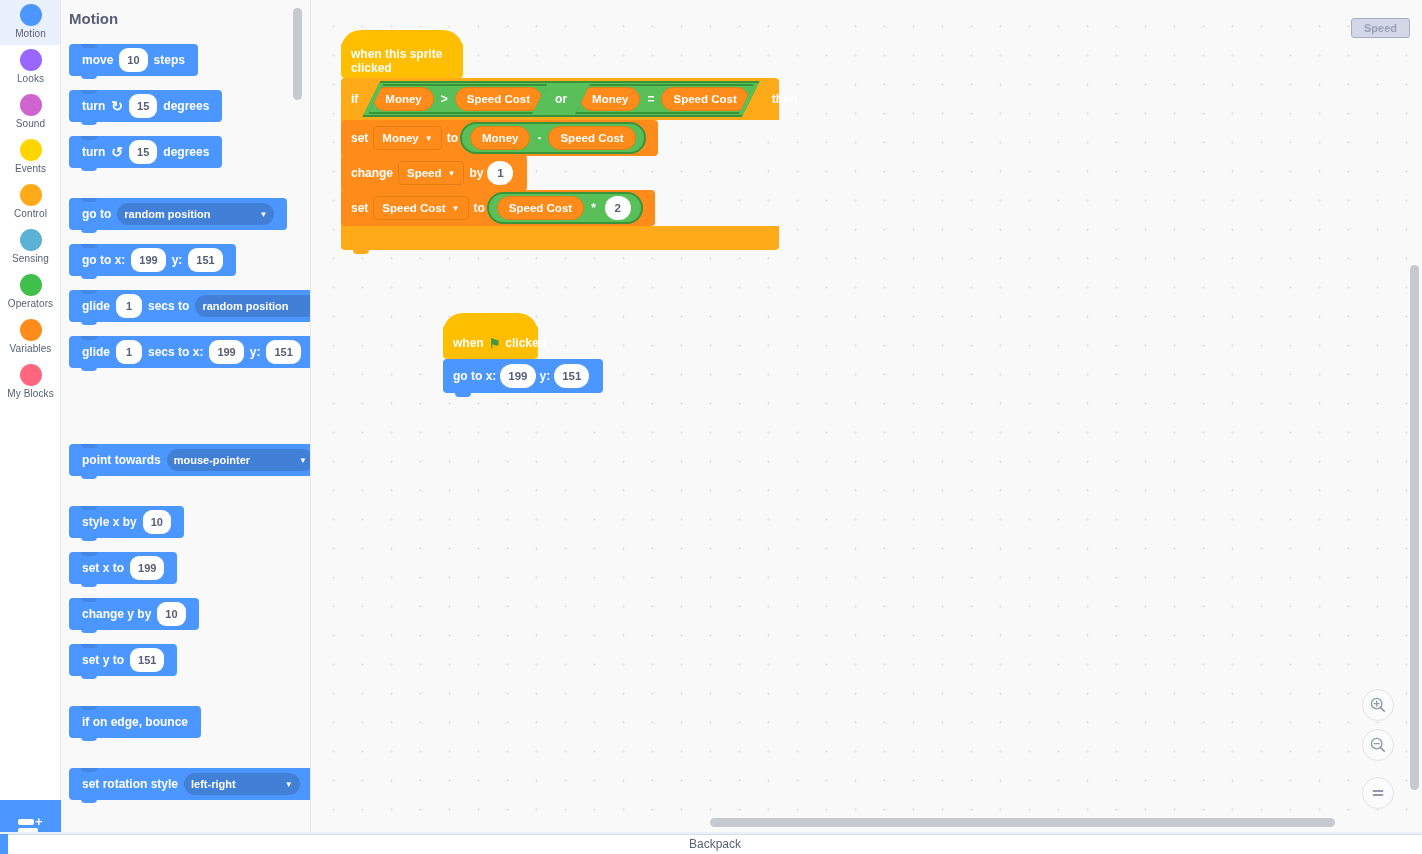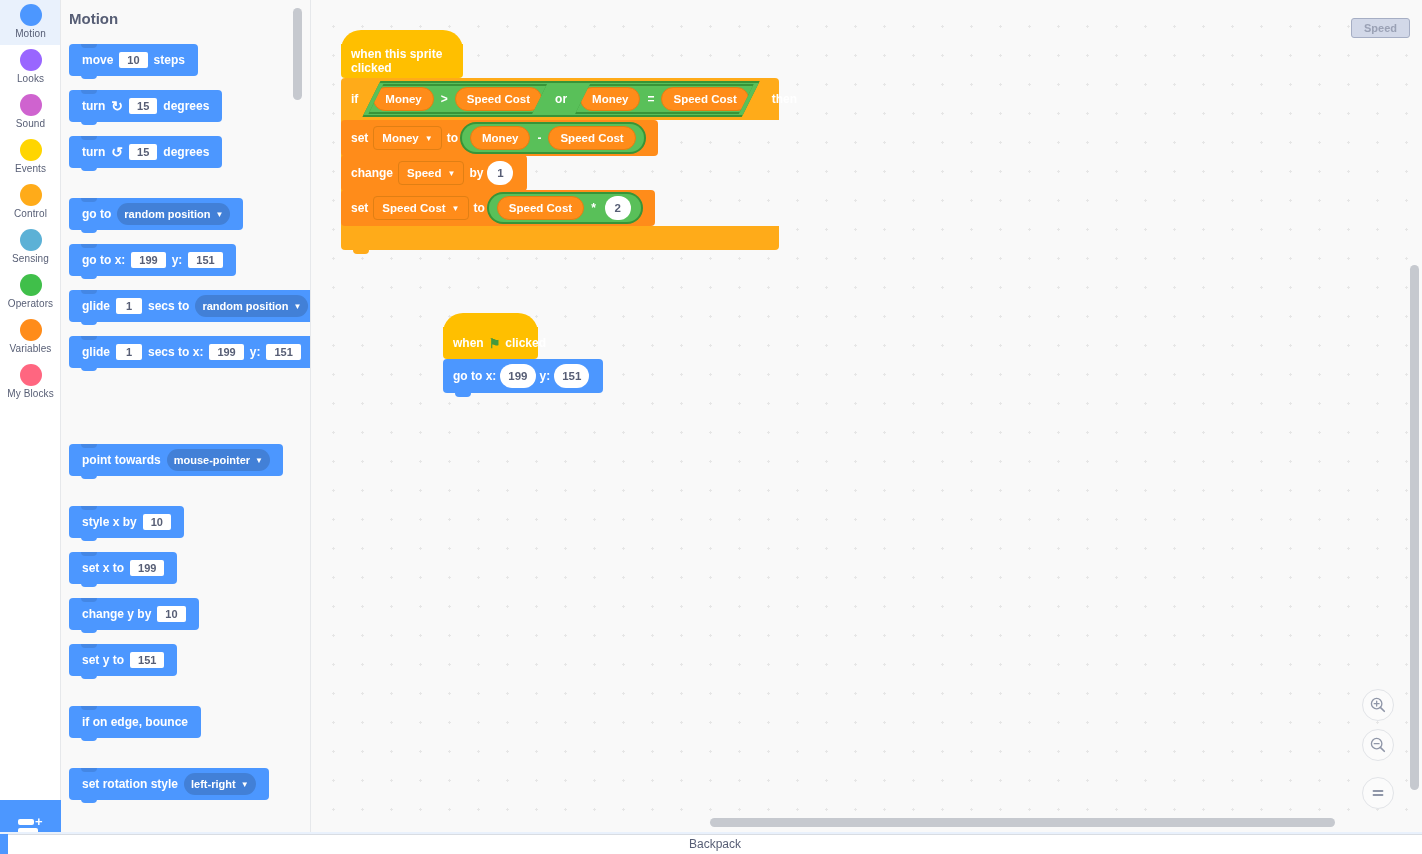--- a/index.html
+++ b/index.html
@@ -75,30 +75,30 @@
     background: inherit;
   }
   .blk.stack::before {
     content: ""; position: absolute; left: 12px; top: 0px;
     width: 16px; height: 4px; border-radius: 0 0 4px 4px;
     background: rgba(0,0,0,0.10);
   }
   .blk .txt { margin: 0 3px; }
   .oval-in {
     display: inline-flex; align-items: center; justify-content: center;
-    min-width: 26px; height: 16px; padding: 0 8px; margin: 0 3px;
-    background: #fff; border-radius: 2px;
+    min-width: 26px; height: 24px; padding: 0 8px; margin: 0 3px;
+    background: #fff; border-radius: 9px;
     color: #575e75; font-size: 11px; font-weight: bold;
   }
   .drop-in {
     display: inline-flex; align-items: center;
     height: 22px; padding: 0 7px; margin: 0 3px;
     border-radius: 11px; font-size: 11px; color: #fff; font-weight: bold;
   }
-  .drop-in.motion { background: #4280d7; }
+  .drop-in.motion { background: #4280d7; gap: 44px; }
   .drop-in .caret { margin-left: 5px; font-size: 8px; }
   .icon-turn { margin: 0 3px; font-size: 14px; line-height: 14px; }
 
   
   .workspace {
     position: absolute; left: 311px; top: 0; right: 0; height: 834px;
     background-color: #f9f9f9;
     background-image: radial-gradient(circle, #e6e6e6 1.1px, transparent 1.2px);
     background-size: 29px 29px;
     background-position: 8px 12px;

